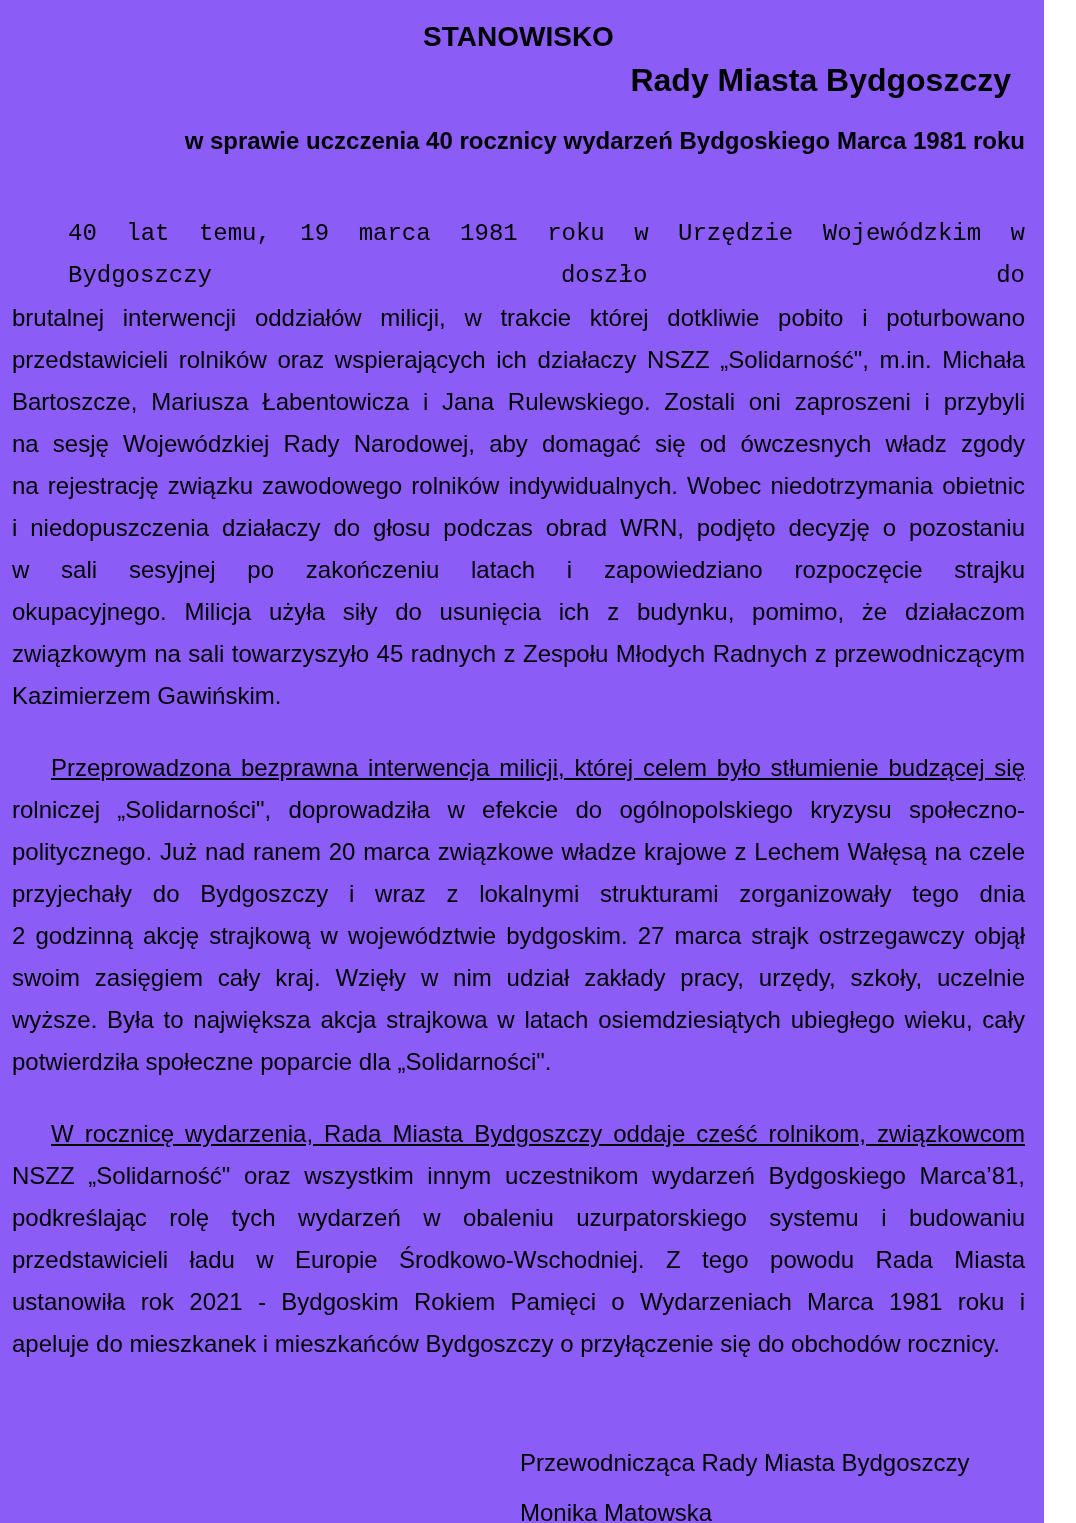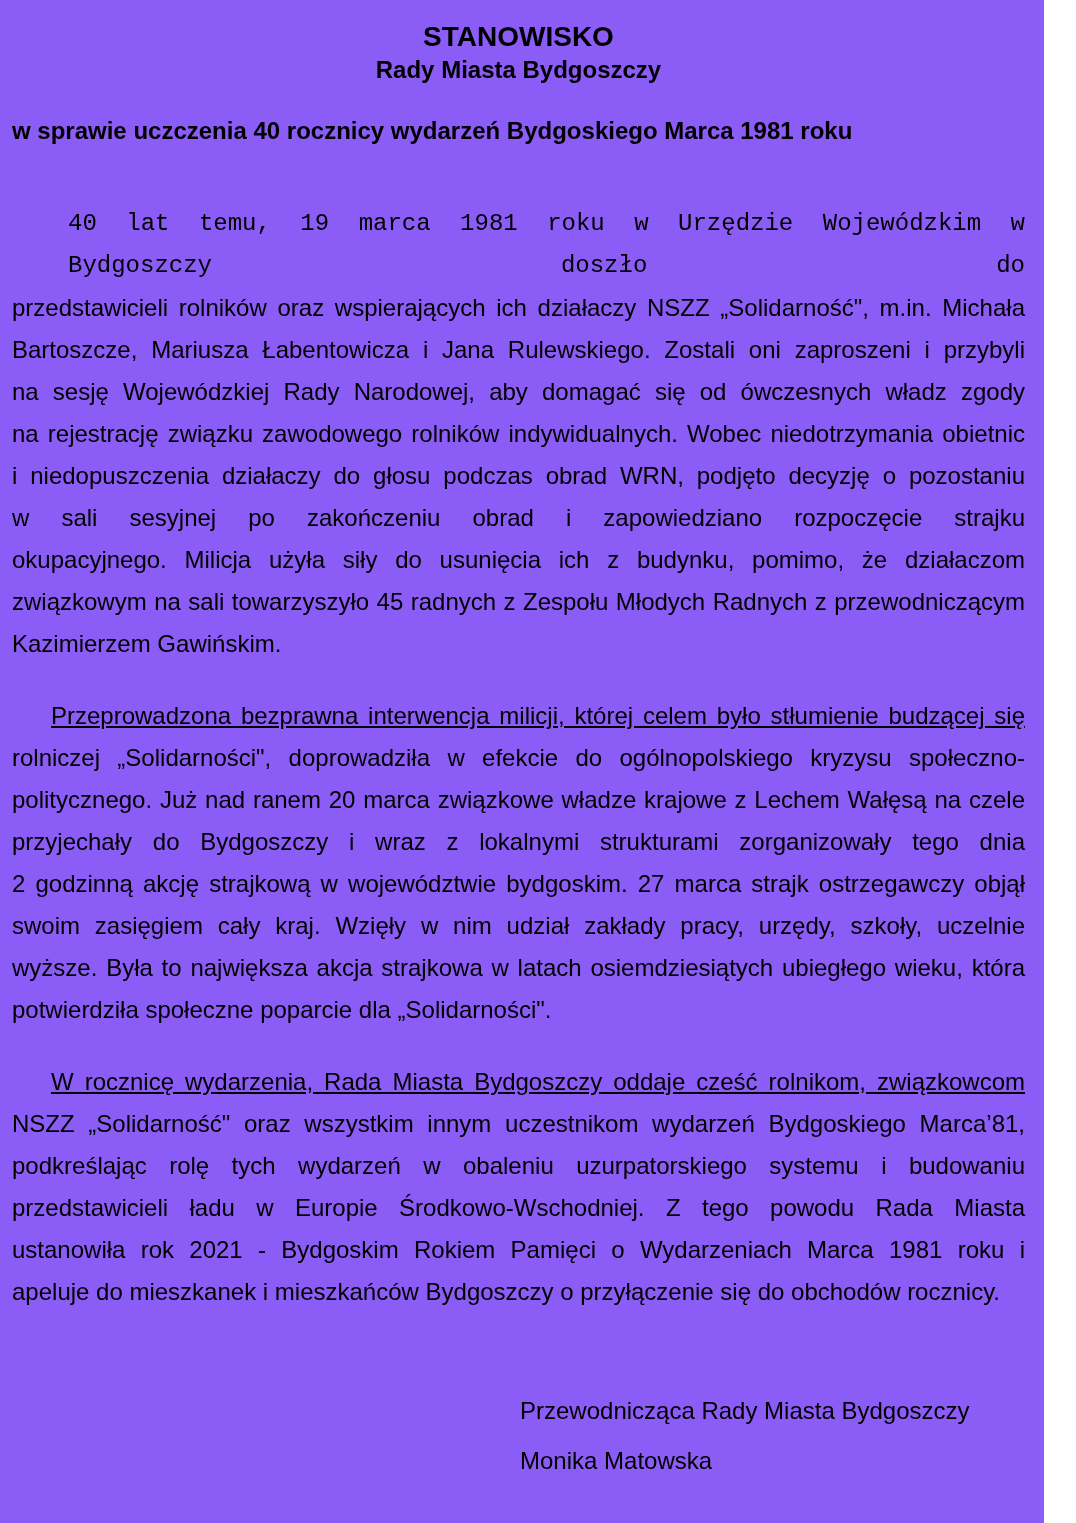--- a/index.html
+++ b/index.html
@@ -19,32 +19,32 @@
     overflow: hidden;
   }
   .doc-title {
     margin: 0;
     font-size: 28px;
     line-height: 30px;
     font-weight: bold;
     text-align: center;
   }
   .doc-subtitle {
-    margin: 4px;
-    font-size: 24px;
+    margin: 14px;
+    font-size: 32px;
     line-height: 28px;
     font-weight: bold;
-    text-align: center;
+    text-align: right;
   }
   .doc-subject {
     margin: 33px 0 0 0;
     font-size: 24px;
     line-height: 28px;
     font-weight: bold;
-    text-align: left;
+    text-align: right;
   }
   .doc-body {
     margin-top: 58px;
   }
   .para {
     font-size: 24px;
     line-height: 42px;
     margin: 0;
   }
   .para + .para {
@@ -75,38 +75,39 @@
 <body>
 
 <div class="page">
   <h1 class="doc-title">STANOWISKO</h1>
   <h2 class="doc-subtitle">Rady Miasta Bydgoszczy</h2>
   <h3 class="doc-subject">w sprawie uczczenia 40 rocznicy wydarzeń Bydgoskiego Marca 1981 roku</h3>
 
   <div class="doc-body" id="doc-body">
       <div class="para indent-lg">
         <div class="line first">40 lat temu, 19 marca 1981 roku w Urzędzie Wojewódzkim w Bydgoszczy doszło do</div>
+        <div class="line">brutalnej interwencji oddziałów milicji, w trakcie której dotkliwie pobito i poturbowano</div>
         <div class="line">przedstawicieli rolników oraz wspierających ich działaczy NSZZ „Solidarność", m.in. Michała</div>
         <div class="line">Bartoszcze, Mariusza Łabentowicza i Jana Rulewskiego. Zostali oni zaproszeni i przybyli</div>
         <div class="line">na sesję Wojewódzkiej Rady Narodowej, aby domagać się od ówczesnych władz zgody</div>
         <div class="line">na rejestrację związku zawodowego rolników indywidualnych. Wobec niedotrzymania obietnic</div>
         <div class="line">i niedopuszczenia działaczy do głosu podczas obrad WRN, podjęto decyzję o pozostaniu</div>
-        <div class="line">w sali sesyjnej po zakończeniu obrad i zapowiedziano rozpoczęcie strajku</div>
+        <div class="line">w sali sesyjnej po zakończeniu latach i zapowiedziano rozpoczęcie strajku</div>
         <div class="line">okupacyjnego. Milicja użyła siły do usunięcia ich z budynku, pomimo, że działaczom</div>
         <div class="line">związkowym na sali towarzyszyło 45 radnych z Zespołu Młodych Radnych z przewodniczącym</div>
         <div class="line last">Kazimierzem Gawińskim.</div>
       </div>
       <div class="para indent-sm">
         <div class="line first">Przeprowadzona bezprawna interwencja milicji, której celem było stłumienie budzącej się</div>
         <div class="line">rolniczej „Solidarności", doprowadziła w efekcie do ogólnopolskiego kryzysu społeczno-</div>
         <div class="line">politycznego. Już nad ranem 20 marca związkowe władze krajowe z Lechem Wałęsą na czele</div>
         <div class="line">przyjechały do Bydgoszczy i wraz z lokalnymi strukturami zorganizowały tego dnia</div>
         <div class="line">2 godzinną akcję strajkową w województwie bydgoskim. 27 marca strajk ostrzegawczy objął</div>
         <div class="line">swoim zasięgiem cały kraj. Wzięły w nim udział zakłady pracy, urzędy, szkoły, uczelnie</div>
-        <div class="line">wyższe. Była to największa akcja strajkowa w latach osiemdziesiątych ubiegłego wieku, która</div>
+        <div class="line">wyższe. Była to największa akcja strajkowa w latach osiemdziesiątych ubiegłego wieku, cały</div>
         <div class="line last">potwierdziła społeczne poparcie dla „Solidarności".</div>
       </div>
       <div class="para indent-sm">
         <div class="line first">W rocznicę wydarzenia, Rada Miasta Bydgoszczy oddaje cześć rolnikom, związkowcom</div>
         <div class="line">NSZZ „Solidarność" oraz wszystkim innym uczestnikom wydarzeń Bydgoskiego Marca’81,</div>
         <div class="line">podkreślając rolę tych wydarzeń w obaleniu uzurpatorskiego systemu i budowaniu</div>
         <div class="line">przedstawicieli ładu w Europie Środkowo-Wschodniej. Z tego powodu Rada Miasta</div>
         <div class="line">ustanowiła rok 2021 - Bydgoskim Rokiem Pamięci o Wydarzeniach Marca 1981 roku i</div>
         <div class="line last">apeluje do mieszkanek i mieszkańców Bydgoszczy o przyłączenie się do obchodów rocznicy.</div>
       </div>

